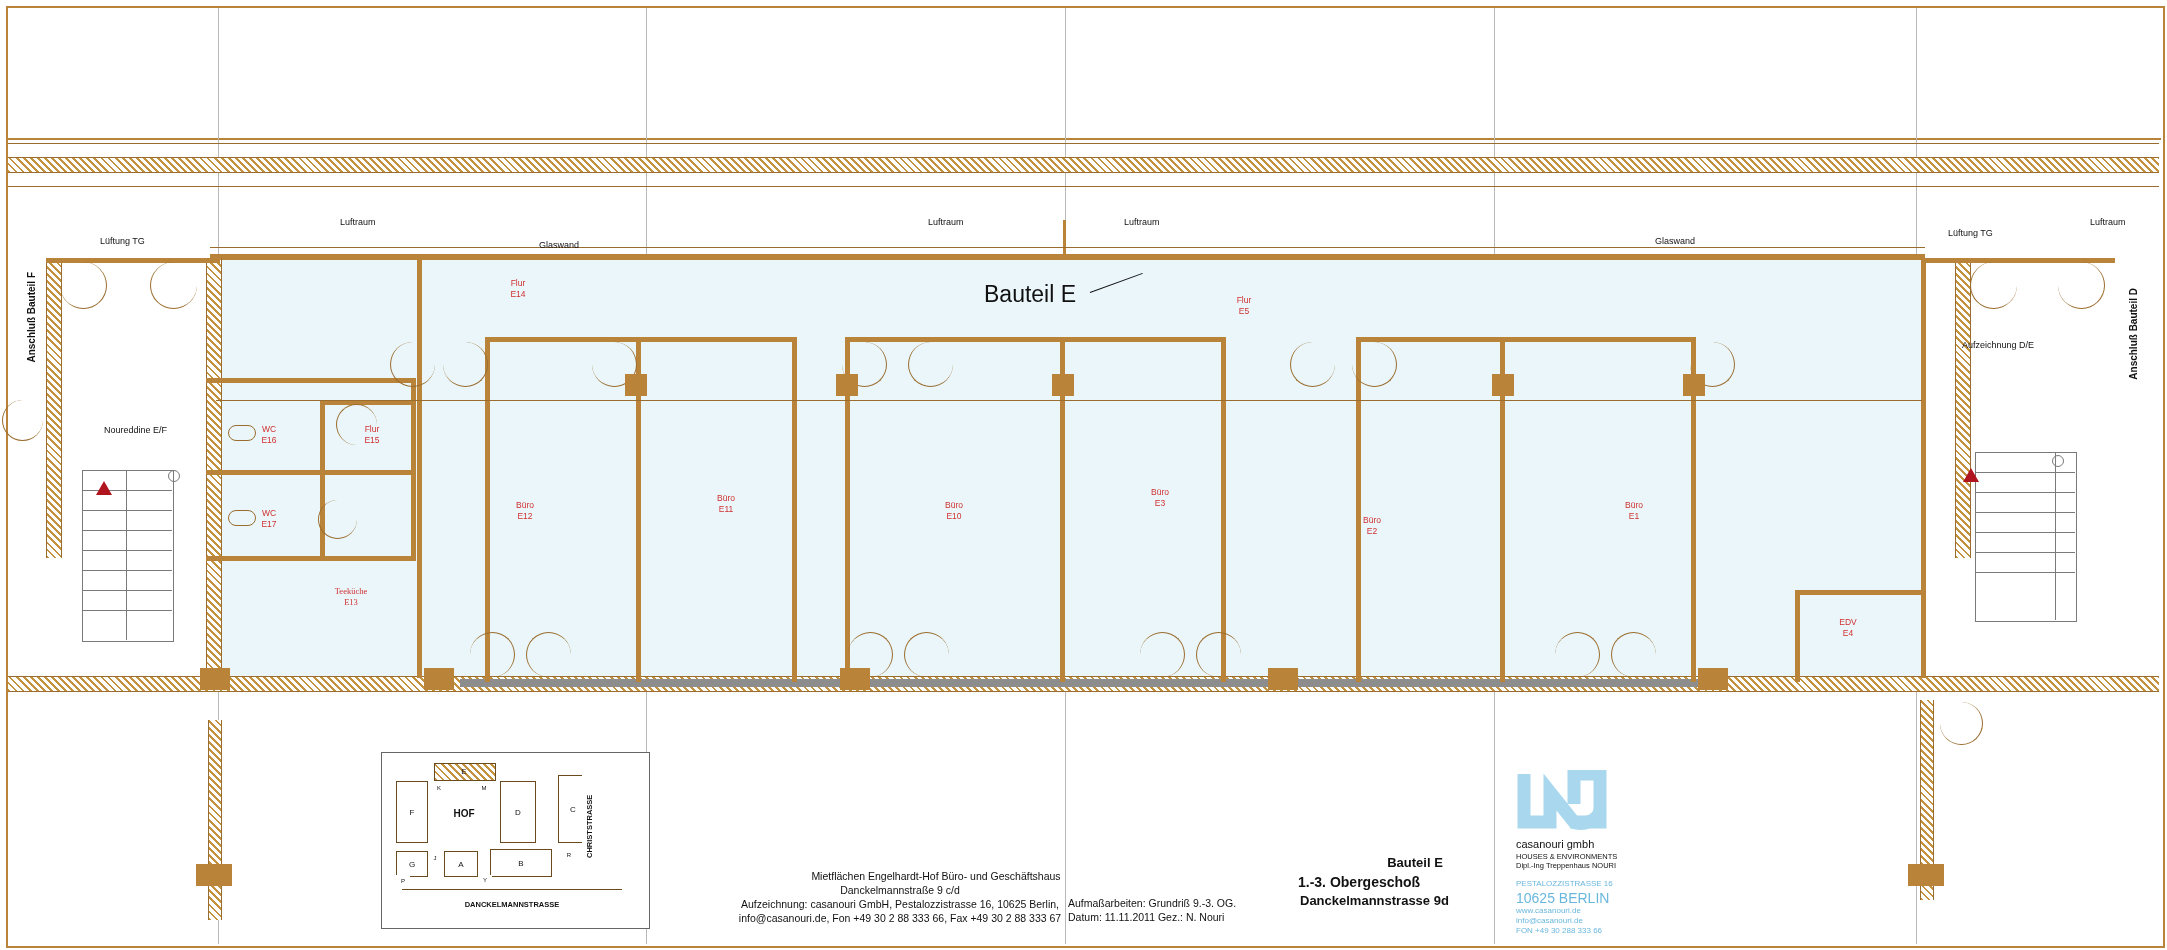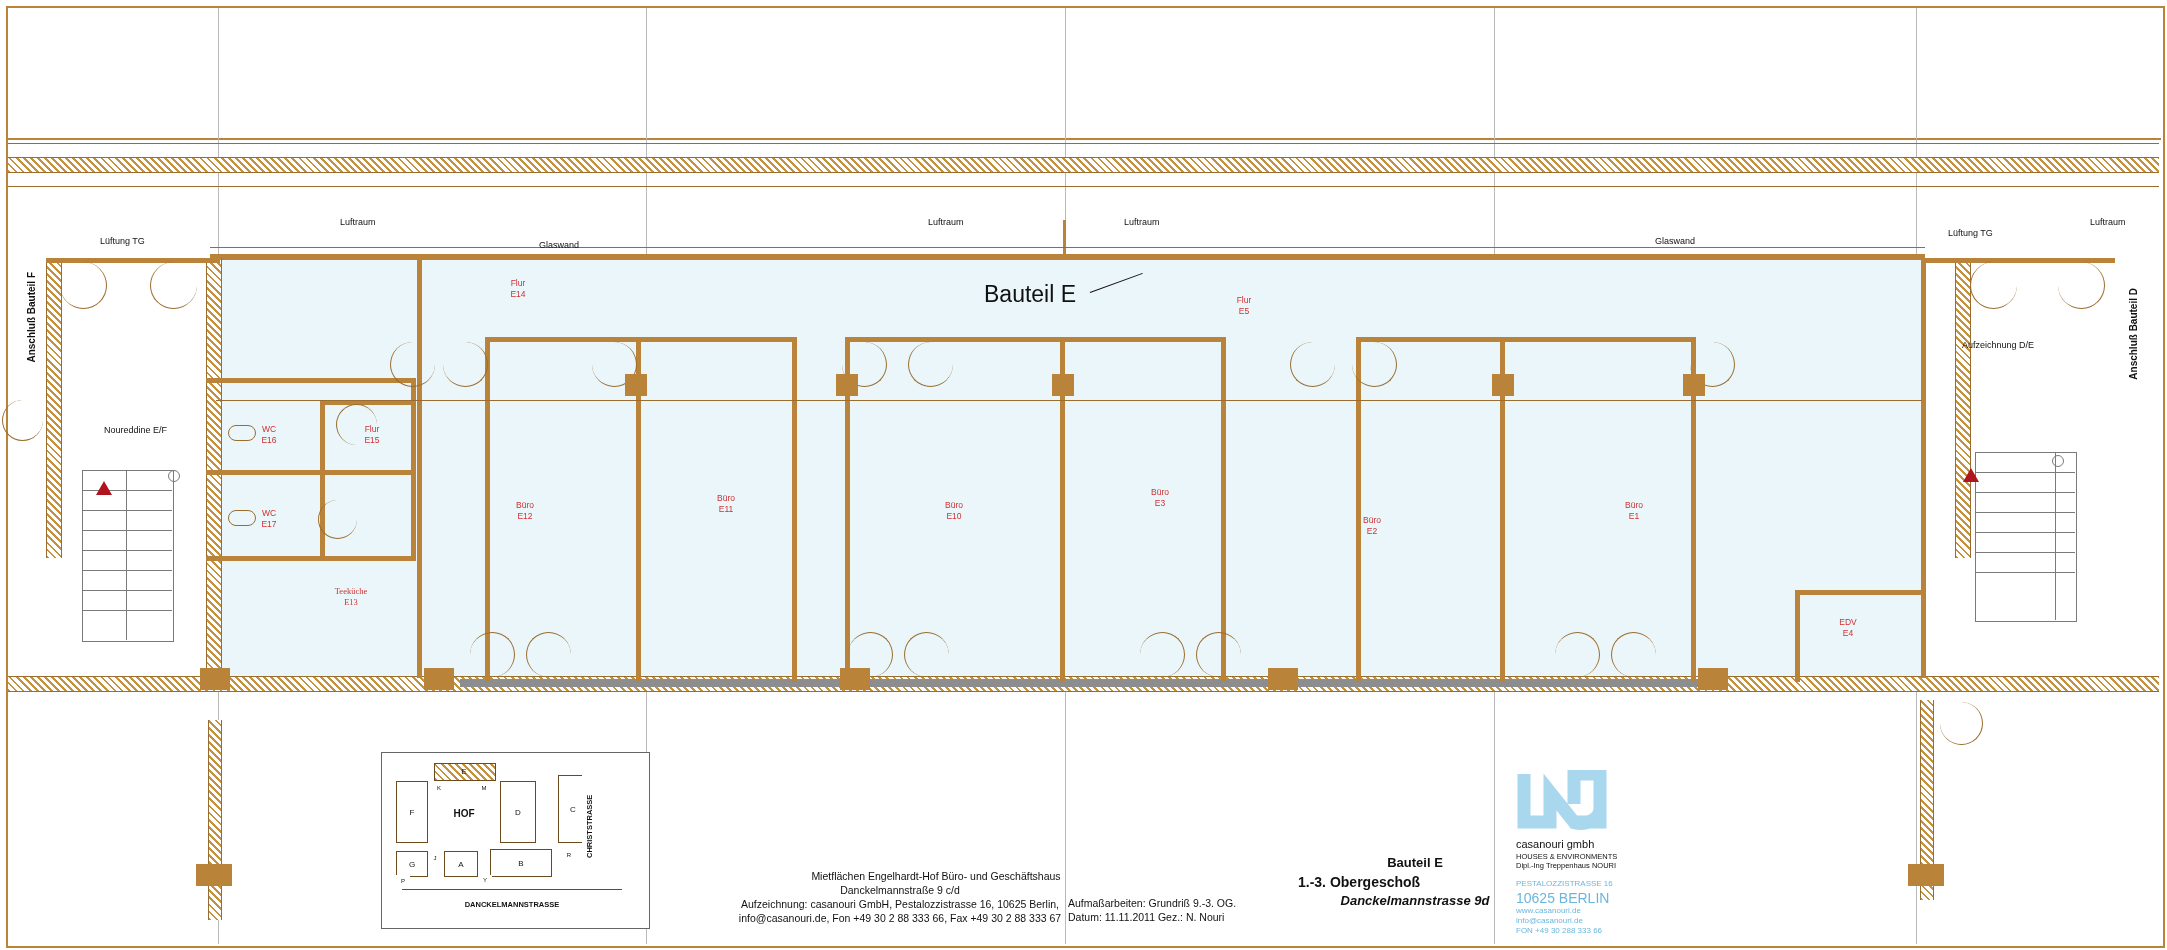--- a/index.html
+++ b/index.html
@@ -249,21 +249,21 @@
   <div class="tb" style="left:775px;top:870px;width:250px;text-align:center;margin-left:36px;">Mietflächen Engelhardt-Hof Büro- und Geschäftshaus</div>
   <div class="tb" style="left:775px;top:884px;width:250px;text-align:center;">Danckelmannstraße 9 c/d</div>
   <div class="tb" style="left:735px;top:898px;width:330px;text-align:center;">Aufzeichnung: casanouri GmbH, Pestalozzistrasse 16, 10625 Berlin,</div>
   <div class="tb" style="left:735px;top:912px;width:330px;text-align:center;">info@casanouri.de, Fon +49 30 2 88 333 66, Fax +49 30 2 88 333 67</div>
 
   <div class="tb" style="left:1068px;top:897px;">Aufmaßarbeiten:    Grundriß  9.-3. OG.</div>
   <div class="tb" style="left:1068px;top:911px;">Datum: 11.11.2011 Gez.: N. Nouri</div>
 
   <div class="tb tbbold" style="left:1330px;top:855px;width:170px;text-align:center;font-size:13px;">Bauteil E</div>
   <div class="tb tbbold" style="left:1298px;top:874px;width:190px;text-align:left;font-size:14px;">1.-3. Obergeschoß</div>
-  <div class="tb tbbold" style="left:1300px;top:893px;width:230px;text-align:center;font-size:13px;font-style:italic;">Danckelmannstrasse 9d</div>
+  <div class="tb tbbold" style="left:1300px;top:893px;width:230px;font-size:13px;">Danckelmannstrasse 9d</div>
 
   <div id="logo">
     <svg width="120" height="62" viewBox="0 0 120 62">
       <path d="M8 4 L8 52 L34 52 L34 22 L58 52 L84 52 L84 4 L58 4 L58 34" fill="none" stroke="#a9d8ee" stroke-width="13" stroke-linejoin="miter"></path>
       <path d="M84 40 A 20 16 0 0 1 56 52" fill="none" stroke="#a9d8ee" stroke-width="13"></path>
     </svg>
   </div>
   <div class="logotext" style="left:1516px;top:838px;font-size:11px;">casanouri gmbh</div>
   <div class="logotext" style="left:1516px;top:852px;font-size:7.5px;">HOUSES &amp; ENVIRONMENTS</div>
   <div class="logotext" style="left:1516px;top:861px;font-size:7.5px;">Dipl.-Ing Treppenhaus NOURI</div>

